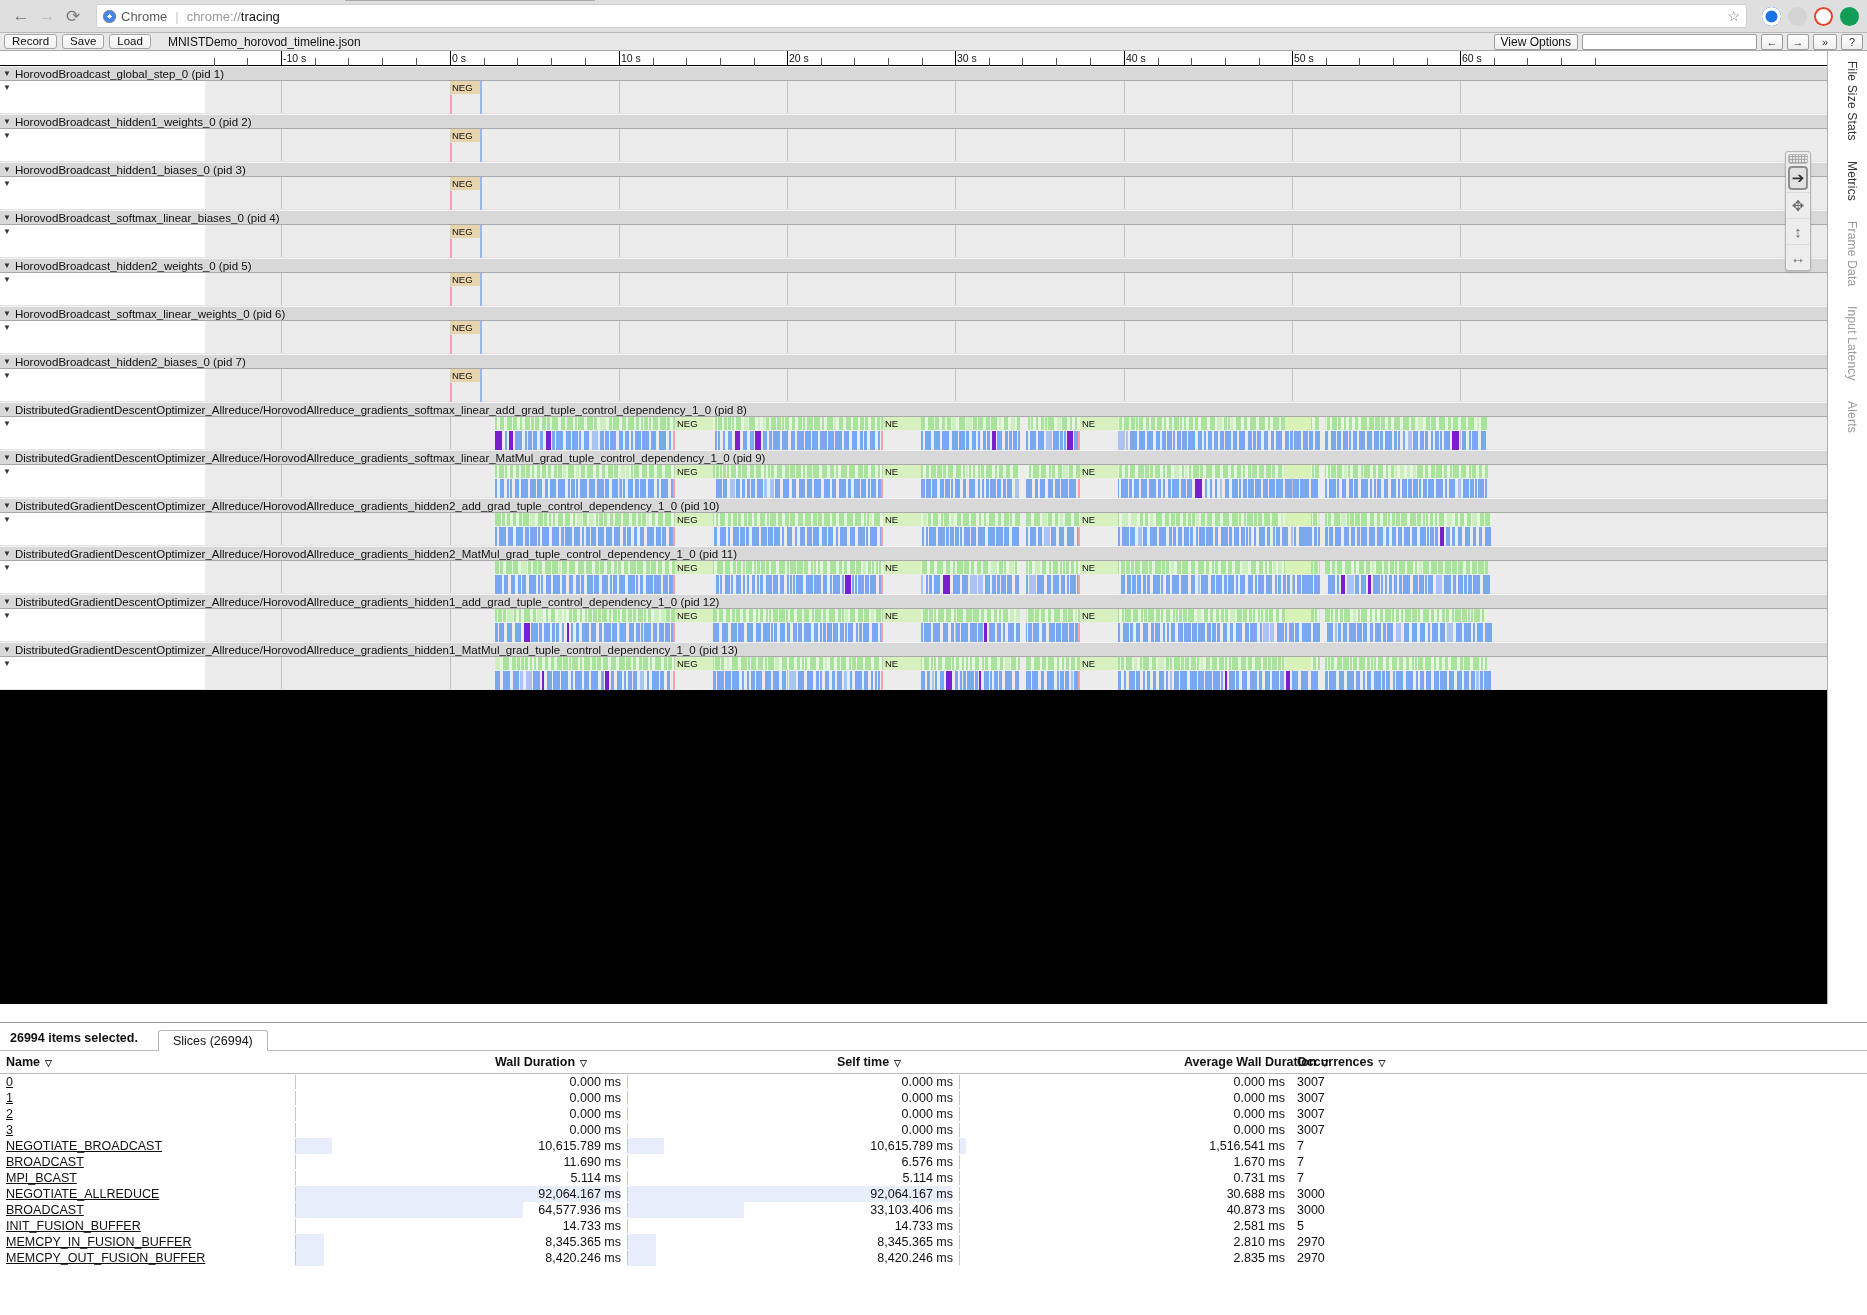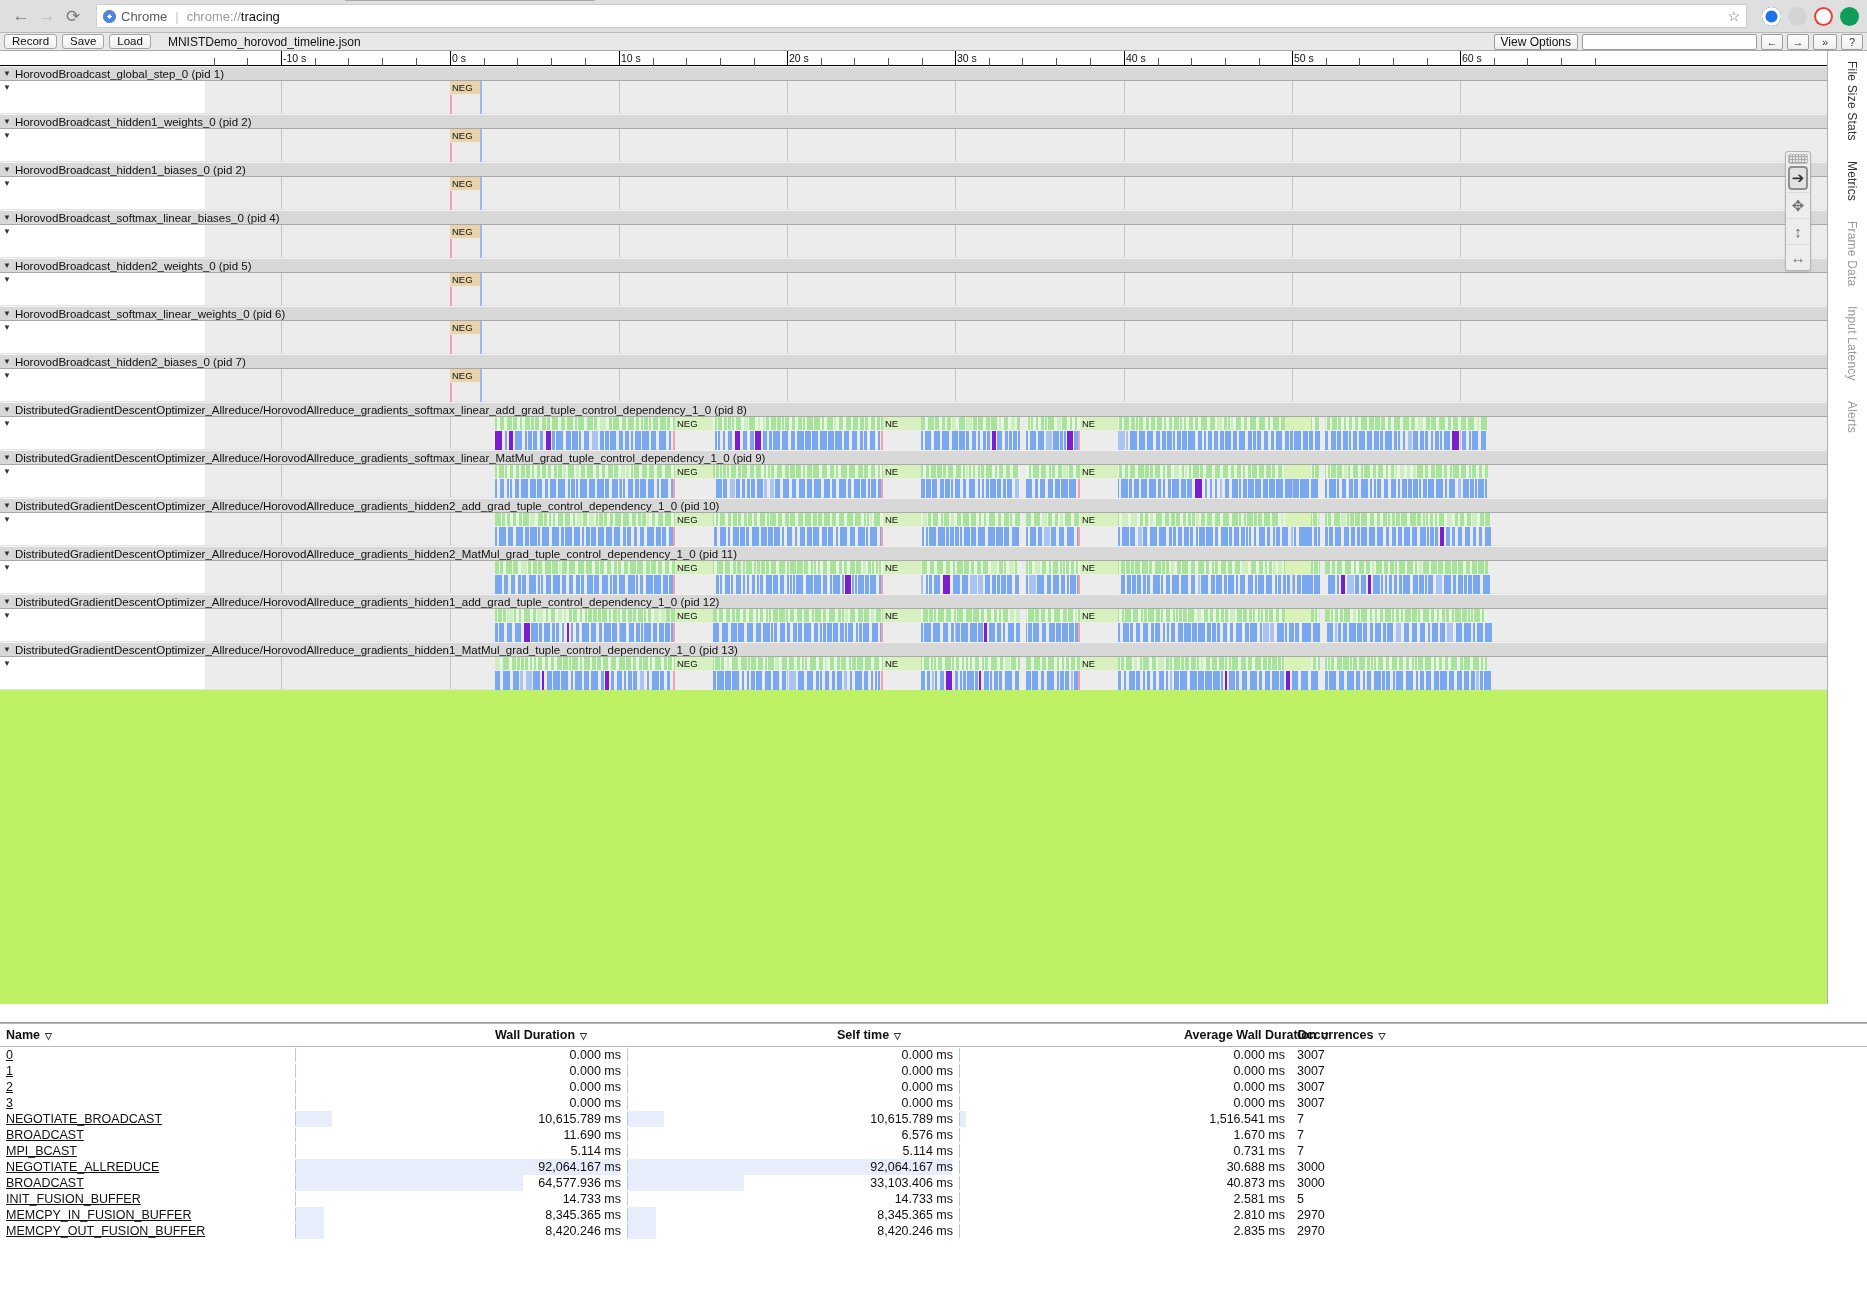--- a/index.html
+++ b/index.html
@@ -60,21 +60,21 @@
   }
   #search-box{width:175px;height:16px;border:1px solid #9c9c9c;background:#fff;border-radius:2px;}
   .arrowbtn{
     background:linear-gradient(#fdfdfd,#efefef); border:1px solid #9c9c9c; border-radius:2px;
     width:22px;height:16px;line-height:14px;text-align:center;font-size:11px;color:#333;
   }
   .arrowbtn.wide{width:24px;}
 
   
   #timeline-wrap{position:relative;height:953px;background:#fff;}
-  #timeline-area{position:absolute;left:0;top:0;right:40px;bottom:0;overflow:hidden;background:#bef264;}
+  #timeline-area{position:absolute;left:0;top:0;right:40px;bottom:0;overflow:hidden;background:#000000;}
   #right-tabs{position:absolute;right:0;top:0;width:40px;bottom:0;background:#fff;border-left:1px solid #b0b0b0;}
   .vtab{
     writing-mode:vertical-rl; text-orientation:mixed;
     font-size:12px; color:#333; padding:10px 0 10px 0;
     text-align:left; border-left:3px solid transparent;
     margin-left:14px; letter-spacing:.2px;
   }
   .vtab.muted{color:#9a9a9a;}
 
   
@@ -275,21 +275,21 @@
             <div class="vline major" style="left: 919px;"></div>
             <div class="vline major" style="left: 1087px;"></div>
             <div class="vline major" style="left: 1255px;"></div>
             <div class="slice neg-chip" style="left: 245px; width: 31px;">NEG</div>
             <div class="slice tickline" style="left: 245px; top: 14px; height: 19px; width: 2px; background: rgb(242, 160, 176);"></div>
             <div class="slice tickline" style="left: 275px; top: 0px; height: 33px; width: 2px; background: rgb(154, 184, 232);"></div>
           </div>
         </div>
         <div class="proc-header">
           <span class="twisty">▼</span>
-          <span>HorovodBroadcast_hidden1_biases_0 (pid 2)</span>
+          <span>HorovodBroadcast_hidden1_biases_0 (pid 3)</span>
         </div>
         <div class="track-row">
           <div class="label-gutter">
             <span class="twisty">▼</span>
           </div>
           <div class="canvas">
             <div class="vline major" style="left: 76px;"></div>
             <div class="vline major" style="left: 245px;"></div>
             <div class="vline major" style="left: 414px;"></div>
             <div class="vline major" style="left: 582px;"></div>
@@ -2540,20 +2540,24 @@
   <div id="right-tabs">
       <div class="vtab">File Size Stats</div>
       <div class="vtab">Metrics</div>
       <div class="vtab muted">Frame Data</div>
       <div class="vtab muted">Input Latency</div>
       <div class="vtab muted">Alerts</div>
     </div>
 </div>
 
 <div id="analysis">
+  <div id="analysis-head">
+    <div id="sel-count">26994 items selected.</div>
+    <div id="slices-tab">Slices (26994)</div>
+  </div>
   <table>
     <colgroup>
       <col style="width:295px">
         <col style="width:332px">
         <col style="width:332px">
         <col style="width:332px">
         <col style="width:576px">
     </colgroup>
     <thead>
         <tr id="thead-row">

